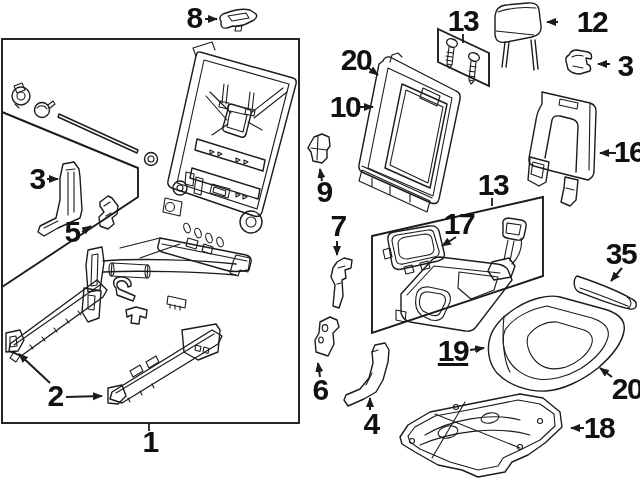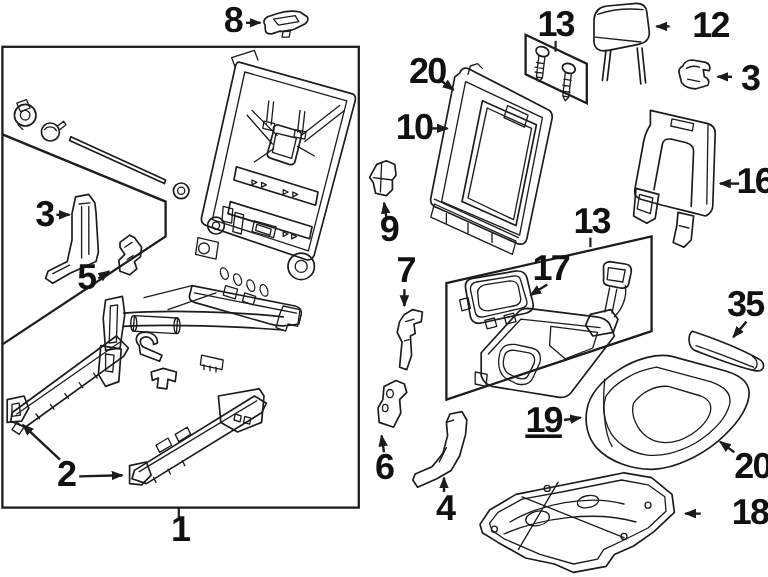--- a/index.html
+++ b/index.html
@@ -259,17 +259,17 @@
   <div class="callout" style="left:194px;top:18px;">8</div>
   <div class="callout" style="left:324px;top:192px;">9</div>
   <div class="callout" style="left:345px;top:107px;">10</div>
   <div class="callout" style="left:356px;top:60px;">20</div>
   <div class="callout" style="left:592px;top:22px;">12</div>
   <div class="callout" style="left:463px;top:21px;">13</div>
   <div class="callout" style="left:493px;top:185px;">13</div>
   <div class="callout" style="left:459px;top:224px;">17</div>
   <div class="callout" style="left:629px;top:152px;">16</div>
   <div class="callout" style="left:625px;top:66px;">3</div>
-  <div class="callout" style="left:625px;top:428px;">18</div>
+  <div class="callout" style="left:599px;top:428px;">18</div>
   <div class="callout" style="left:453px;top:351px;text-decoration:underline;">19</div>
   <div class="callout" style="left:627px;top:389px;">20</div>
   <div class="callout" style="left:621px;top:254px;">35</div>
 </div>
 
 </body></html>

